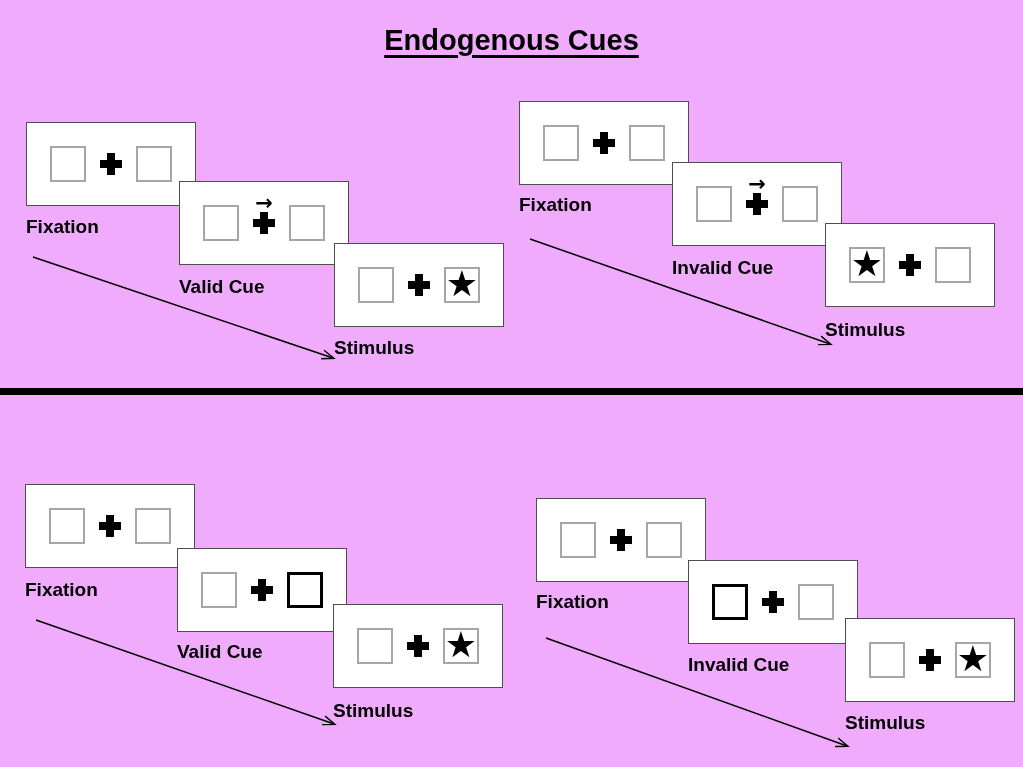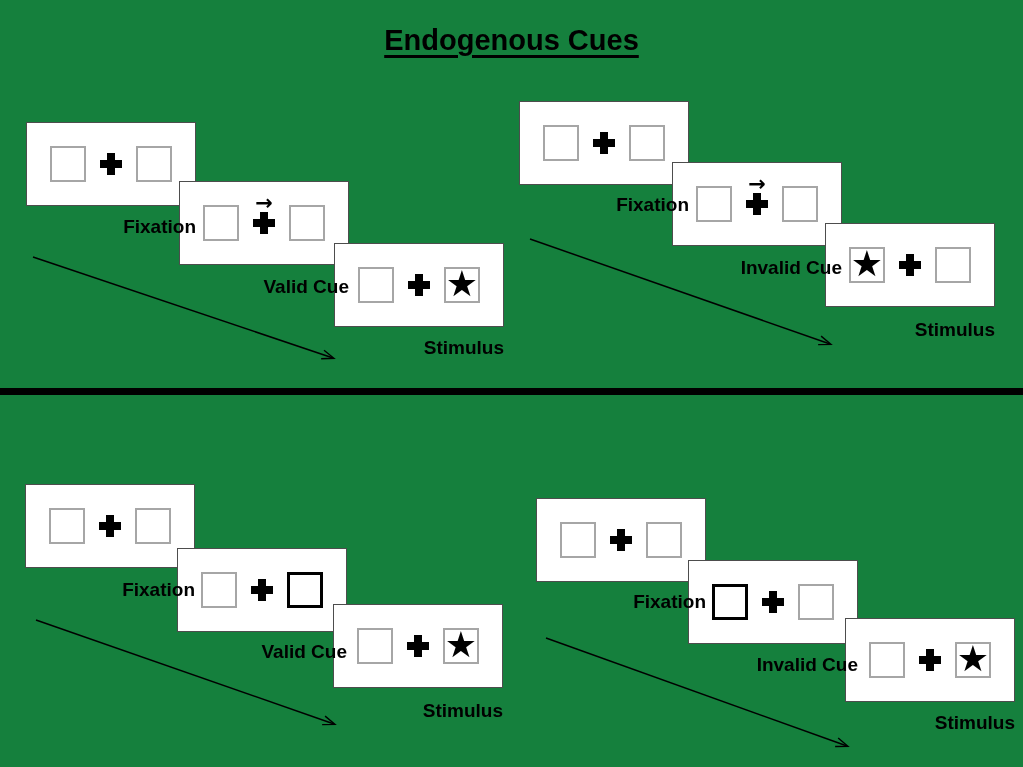--- a/index.html
+++ b/index.html
@@ -1,16 +1,16 @@
 <!DOCTYPE html>
 <html><head>
 <meta charset="utf-8">
 <style>
   html,body{margin:0;padding:0;background:#fff;}
-  .canvas{position:relative;width:1023px;height:767px;background:#15803d;
+  .canvas{position:relative;width:1023px;height:767px;background:#f0abfc;
           font-family:"Liberation Sans",sans-serif;color:#000;overflow:hidden;}
   .title{position:absolute;left:0;width:100%;text-align:center;font-weight:bold;
          font-size:29px;text-decoration:underline;text-decoration-thickness:3px;
          text-underline-offset:5px;color:#000;}
   .divider{position:absolute;left:0;top:388px;width:1023px;height:7px;background:#000;}
   .panel{position:absolute;width:170px;height:84px;background:#fff;
          border:1.5px solid #4d4d4d;box-sizing:border-box;
          display:flex;align-items:center;justify-content:center;gap:13px;}
   .sq{width:36px;height:36px;box-sizing:border-box;border:2px solid #a6a6a6;
       background:#fff;display:flex;align-items:center;justify-content:center;flex:0 0 auto;}
@@ -18,21 +18,21 @@
   .star{font-family:"DejaVu Sans",sans-serif;font-size:36px;line-height:1;color:#000;
         transform:translateY(-1px);}
   .mid{position:relative;width:24px;height:24px;flex:0 0 auto;
        display:flex;align-items:center;justify-content:center;}
   .cross{position:relative;width:22px;height:22px;}
   .cross::before{content:"";position:absolute;left:0;top:7px;width:22px;height:8px;background:#000;}
   .cross::after{content:"";position:absolute;left:7px;top:0;width:8px;height:22px;background:#000;}
   .cue-arrow{position:absolute;left:50%;top:-18px;transform:translateX(-50%);
              font-family:"DejaVu Sans",sans-serif;font-weight:bold;font-size:21px;
              line-height:1;color:#000;white-space:nowrap;}
-  .plabel{position:absolute;width:170px;text-align:right;font-weight:bold;
+  .plabel{position:absolute;width:170px;text-align:left;font-weight:bold;
           font-size:19px;line-height:22px;color:#000;z-index:5;}
   .arrows{position:absolute;left:0;top:0;z-index:4;pointer-events:none;}
   .z1{z-index:1}.z2{z-index:2}.z3{z-index:3}
 </style>
 </head>
 <body>
 
 <div class="canvas">
 
   <div class="title" style="top:24px;">Endogenous Cues</div>

